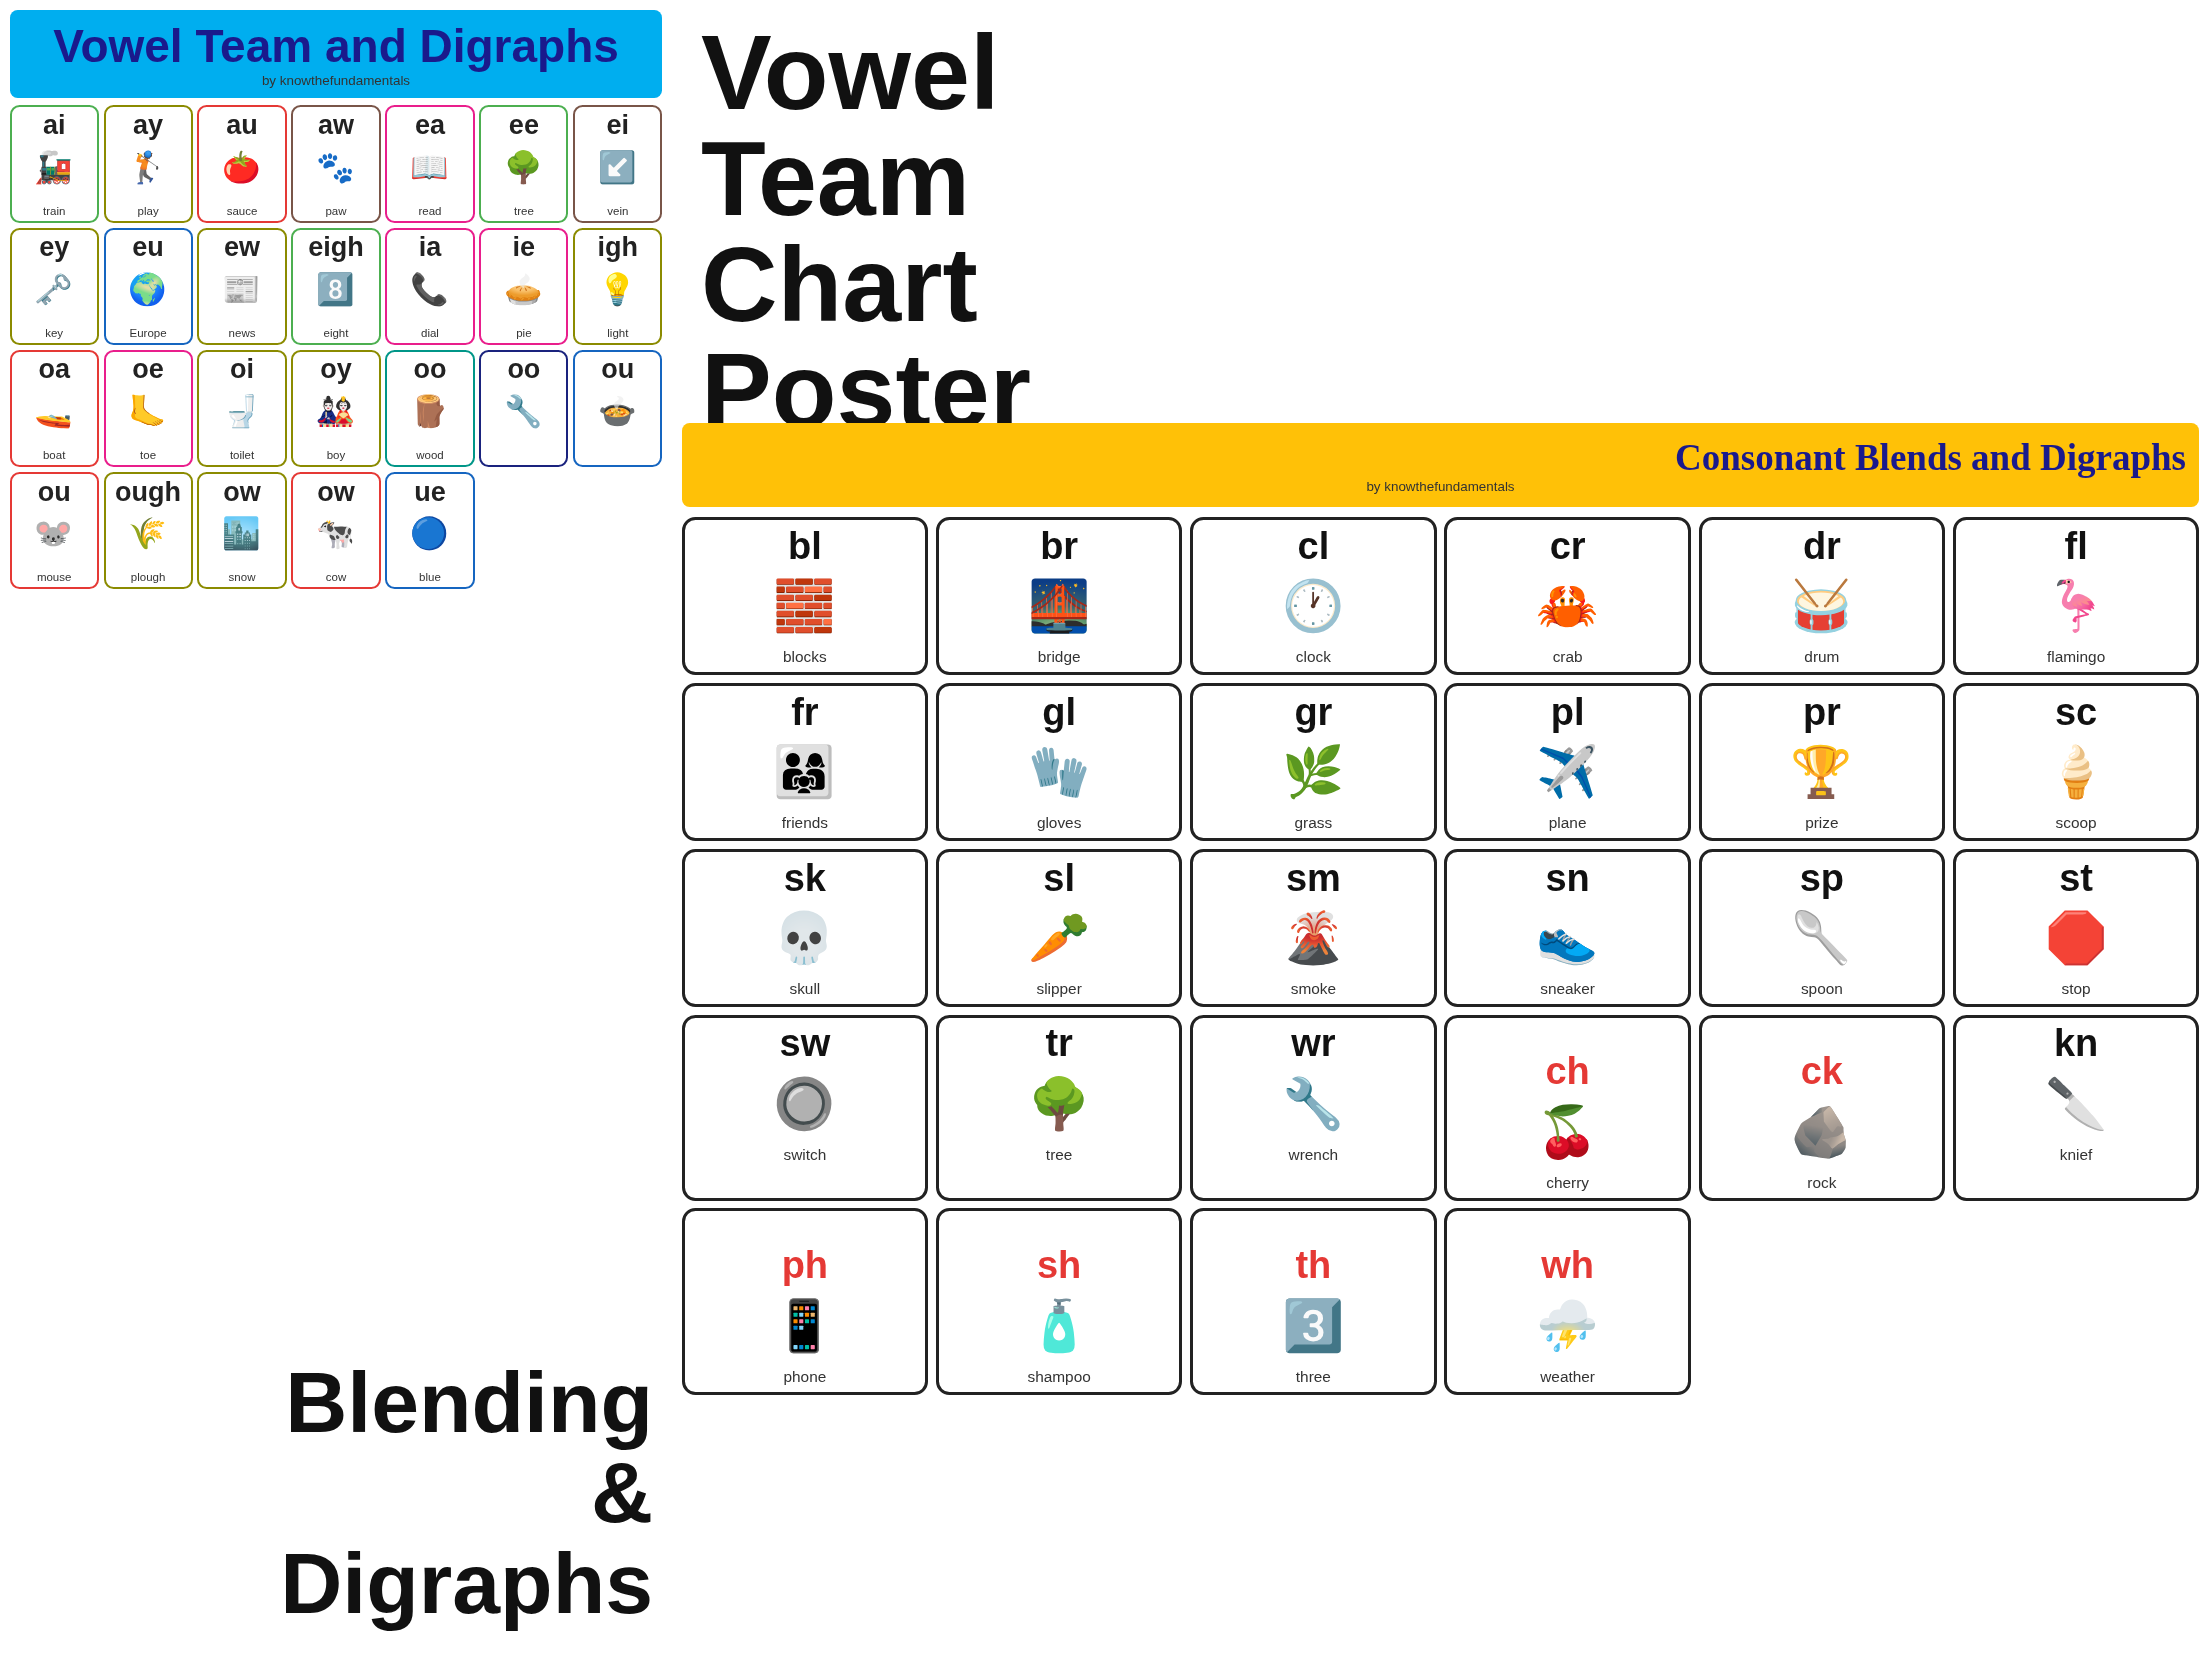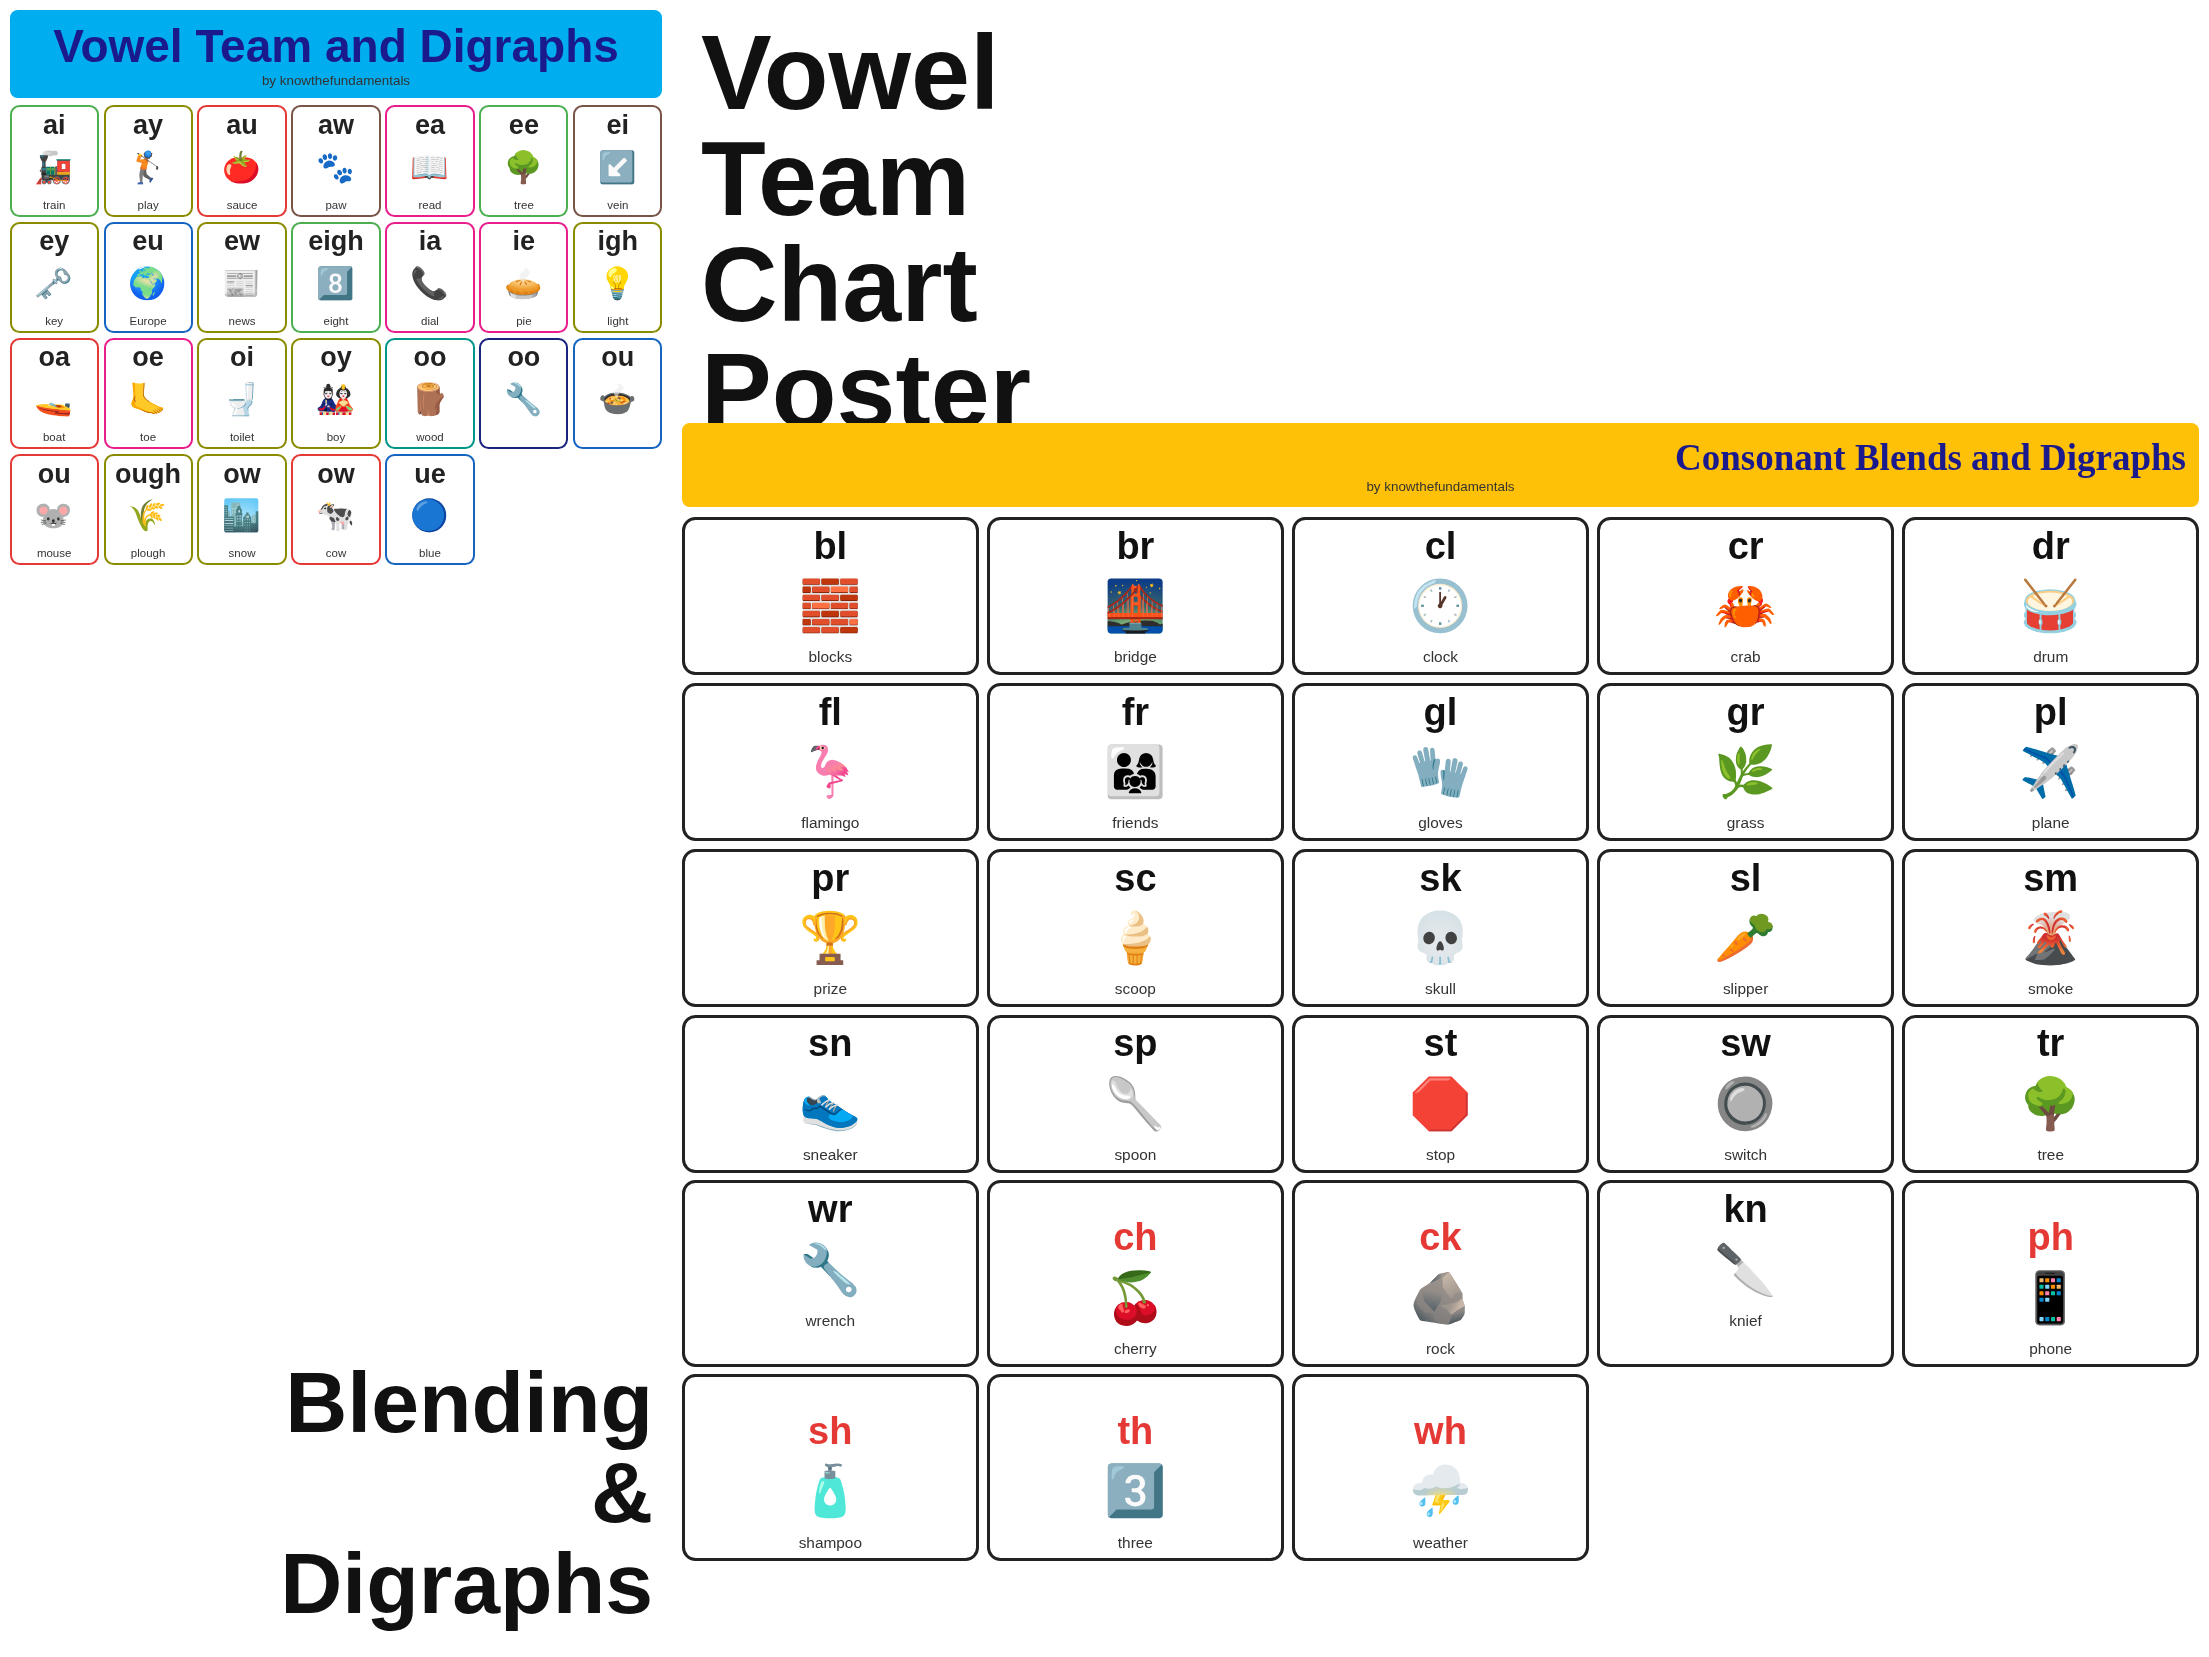--- a/index.html
+++ b/index.html
@@ -70,21 +70,21 @@
       height: 53px;
       display: flex;
       align-items: center;
       justify-content: center;
       font-size: 31px;
     }
 
     .vowel-card .word {
       font-size: 11.5px;
       color: #333;
-      margin-top: 5px;
+      margin-top: 11px;
     }
 
     
     .bc-green { border-color: #4caf50; }
     .bc-olive { border-color: #8b8b00; }
     .bc-red { border-color: #e53935; }
     .bc-pink { border-color: #e91e8c; }
     .bc-teal { border-color: #009688; }
     .bc-navy { border-color: #1a237e; }
     .bc-brown { border-color: #795548; }
@@ -147,21 +147,21 @@
       font-family: Liberation Serif, serif;
       text-align: right;
     }
     .blend-header .subtitle {
       font-size: 13.4px;
       color: #333;
     }
 
     .blend-grid {
       display: grid;
-      grid-template-columns: repeat(5, 1fr);
+      grid-template-columns: repeat(6, 1fr);
       gap: 7.7px;
     }
 
     .blend-card {
       border-radius: 13.4px;
       border: 3.4px solid #222;
       padding: 5.8px;
       text-align: center;
       background: #fff;
       min-height: 134px;

